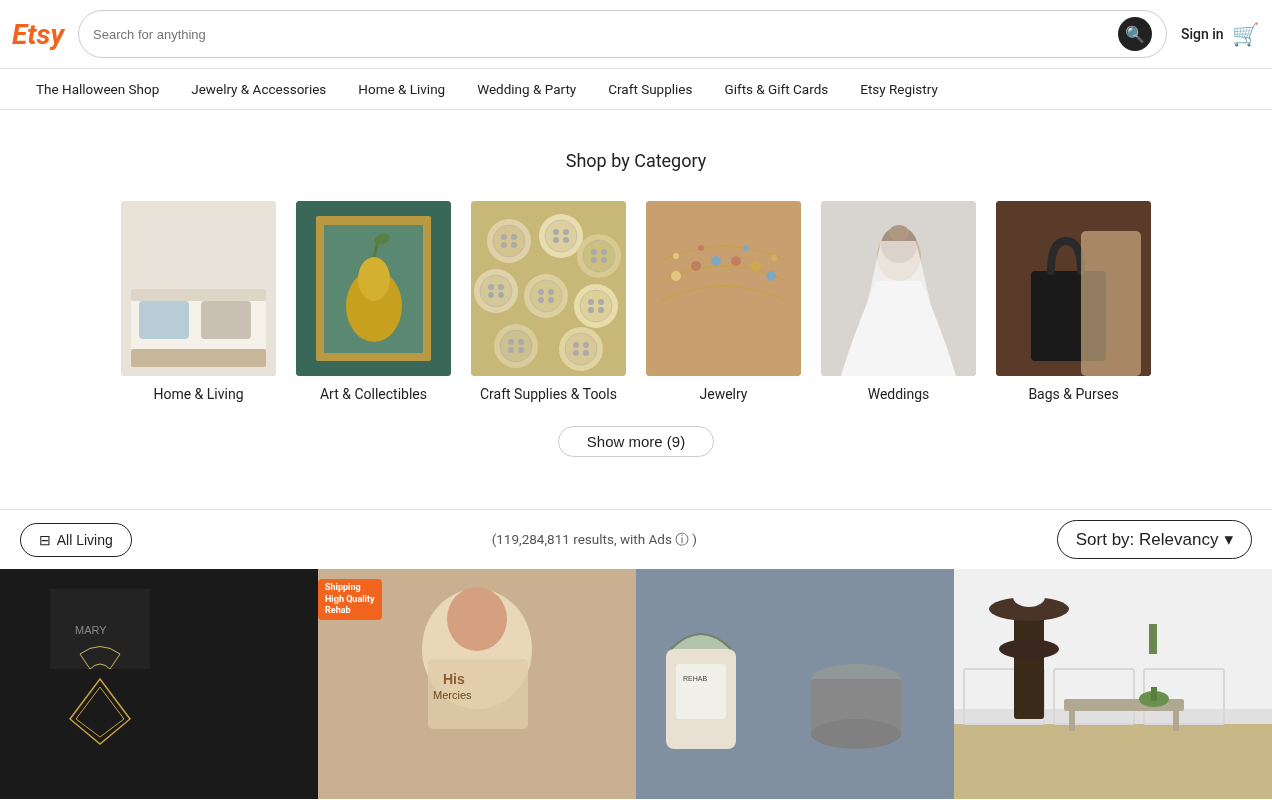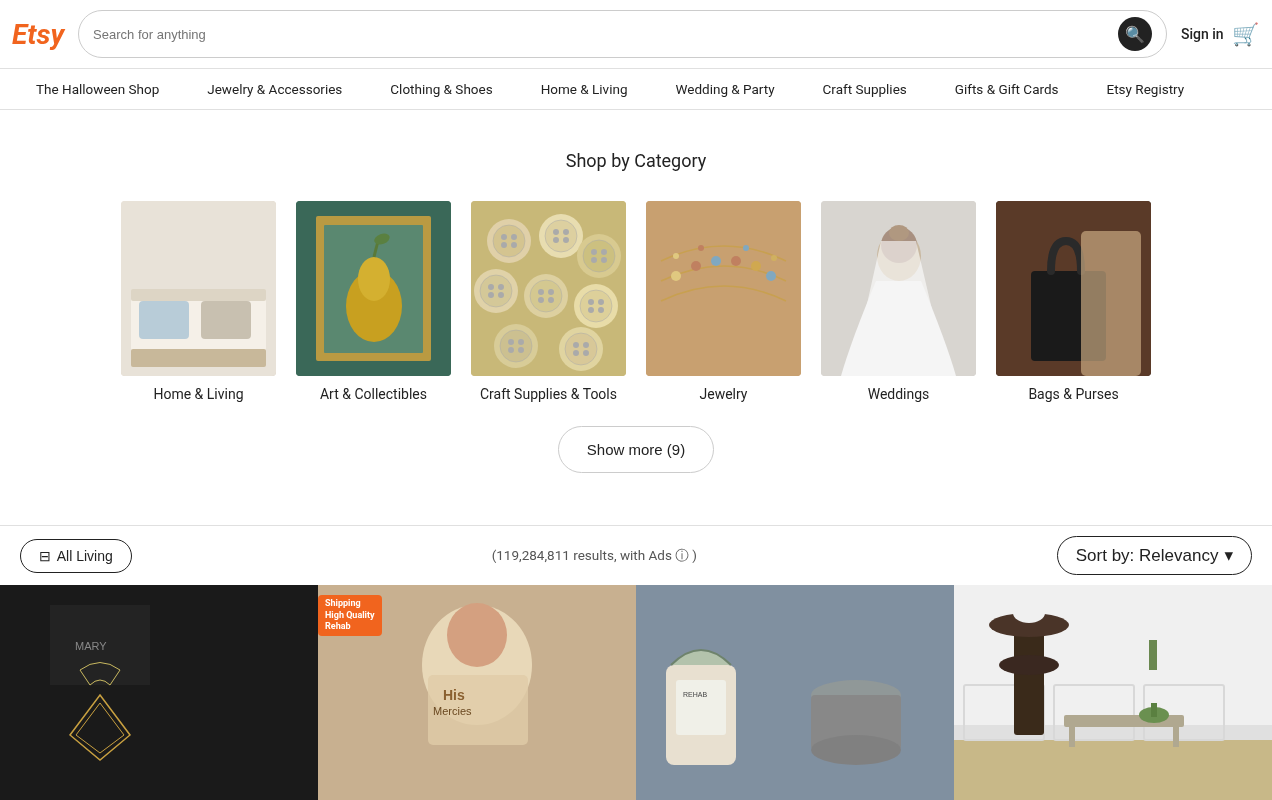--- a/index.html
+++ b/index.html
@@ -70,21 +70,21 @@
       cursor: pointer;
       color: #222;
     }
 
     
     .nav-bar {
       display: flex;
       align-items: center;
       padding: 0 20px;
       border-bottom: 1px solid #e0e0e0;
-      gap: 16px;
+      gap: 0;
       overflow-x: auto;
     }
     .nav-item {
       font-size: 13.5px;
       color: #222;
       padding: 12px 16px;
       cursor: pointer;
       white-space: nowrap;
       text-decoration: none;
     }
@@ -133,21 +133,21 @@
 
     
     .show-more-wrap {
       text-align: center;
       margin: 24px 0 32px;
     }
     .show-more-btn {
       background: #fff;
       border: 1.5px solid #ccc;
       border-radius: 24px;
-      padding: 14px 28px;
+      padding: 6px 28px;
       font-size: 15px;
       font-weight: 500;
       cursor: pointer;
       color: #222;
     }
 
     
     .filters-bar {
       display: flex;
       align-items: center;
@@ -237,21 +237,20 @@
   </div>
   <div class="header-actions">
     <span class="sign-in-btn">Sign in</span>
     <span class="cart-icon">🛒</span>
   </div>
 </header>
 
 <nav class="nav-bar">
   <a class="nav-item">The Halloween Shop</a>
   <a class="nav-item">Jewelry &amp; Accessories</a>
-  <a class="nav-item">Clothing &amp; Shoes</a>
   <a class="nav-item">Home &amp; Living</a>
   <a class="nav-item">Wedding &amp; Party</a>
   <a class="nav-item">Craft Supplies</a>
   <a class="nav-item">Gifts &amp; Gift Cards</a>
   <a class="nav-item">Etsy Registry</a>
 </nav>
 
 <main class="main">
 
   <section class="category-section">

